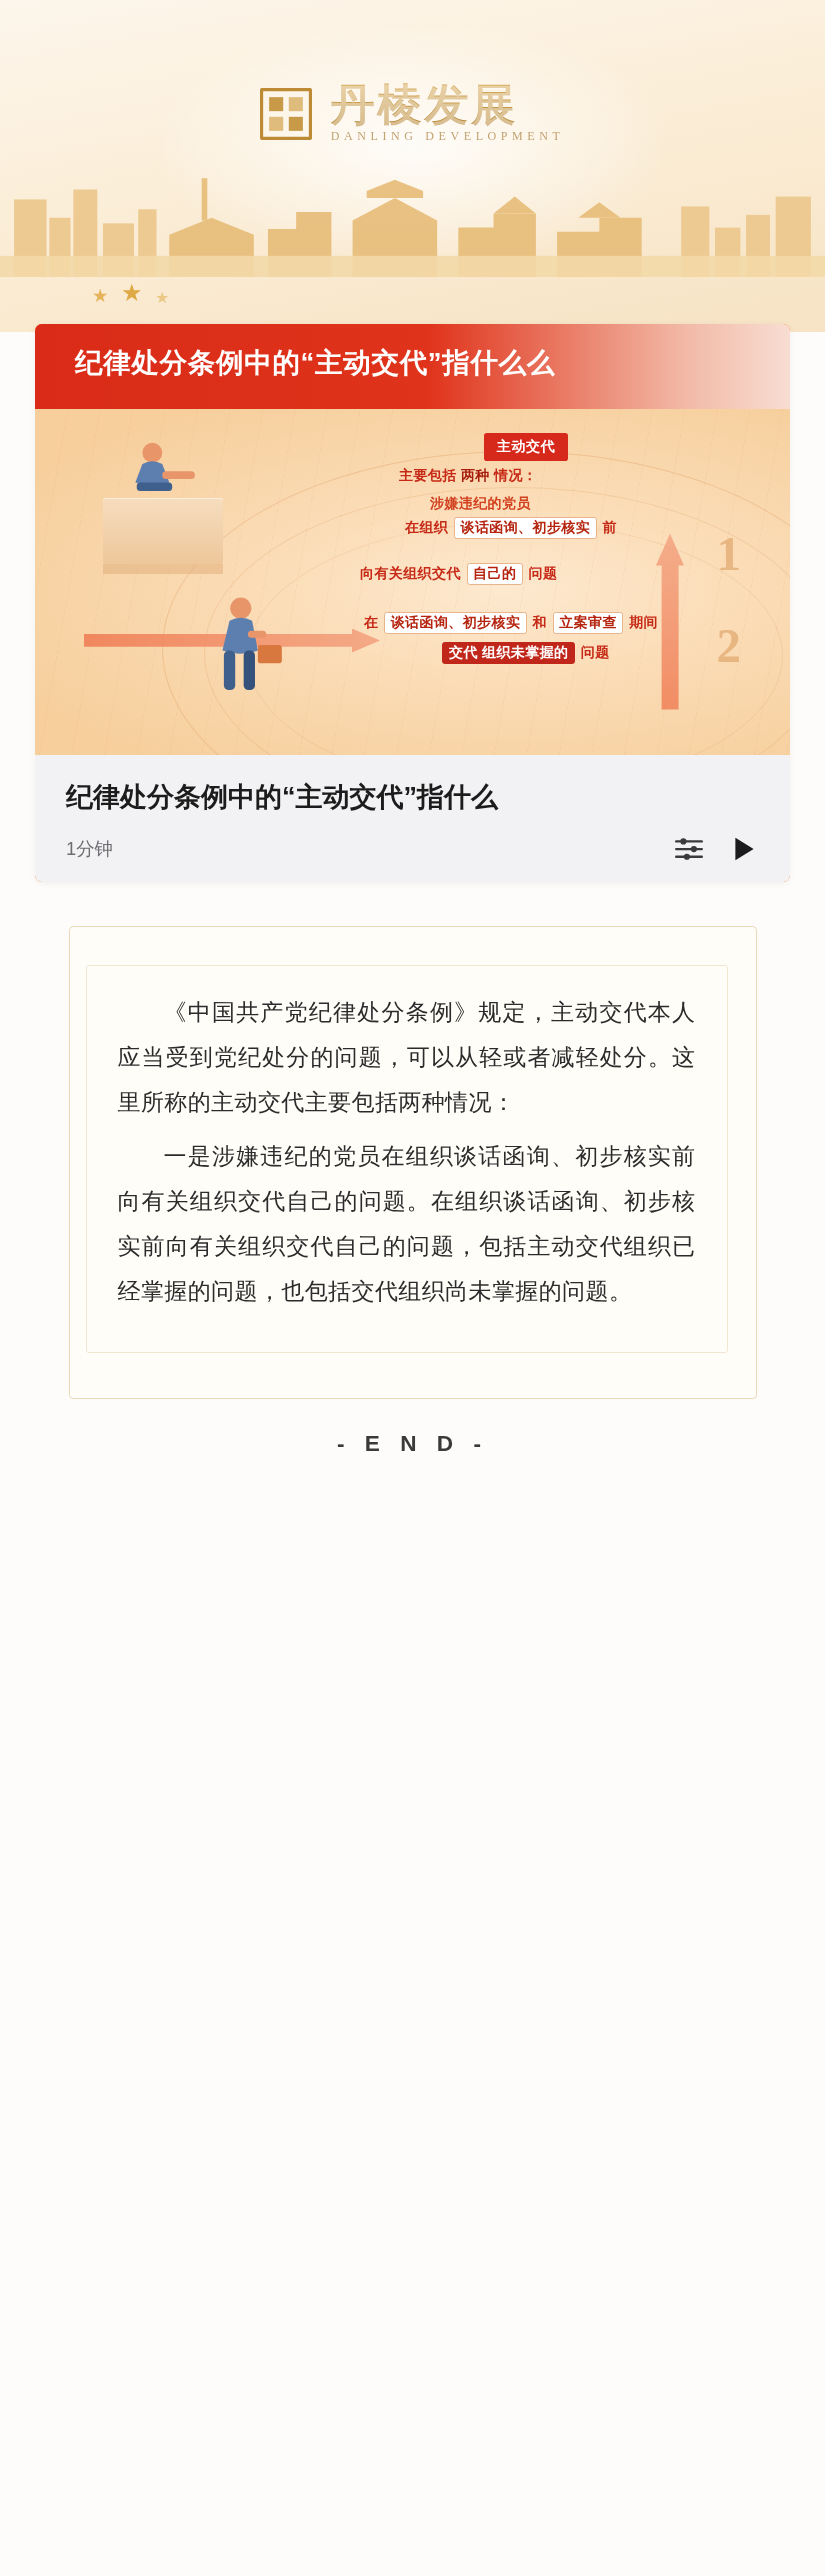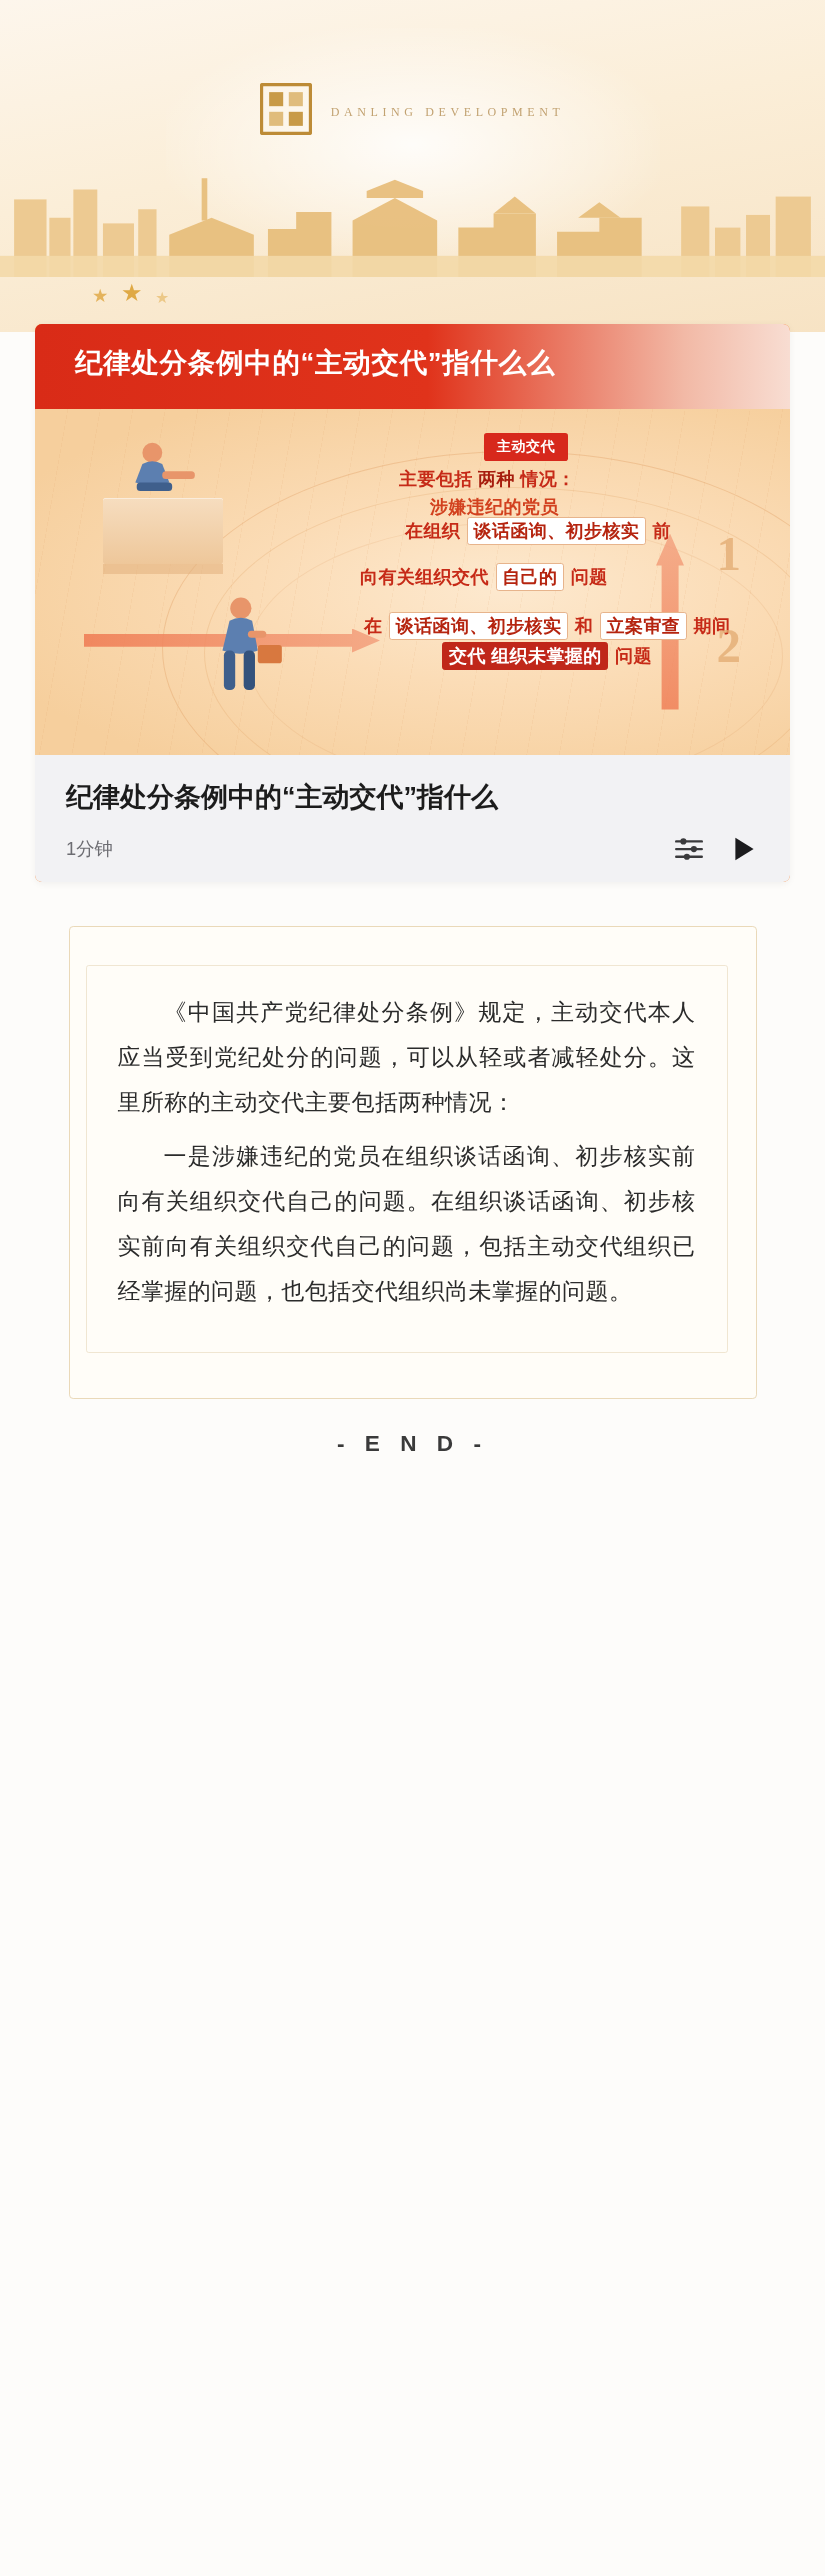--- a/index.html
+++ b/index.html
@@ -56,21 +56,21 @@
     letter-spacing: 2.8px;
     font-weight: bold;
     color: #b98a3c;
     background: linear-gradient(180deg, #d9ae60 0%, #b3832f 100%);
     -webkit-background-clip: text;
     background-clip: text;
     color: transparent;
     text-shadow: 0 0.7px 0 rgba(255,255,255,0.45);
   }
   .logo-sub {
-    margin-top: 6px;
+    margin-top: 0;
     font-family: "Liberation Serif", serif;
     font-size: 12px;
     letter-spacing: 4.6px;
     color: #c2a271;
     text-align: center;
   }
 
   
   .skyline {
     position: absolute;
@@ -150,21 +150,21 @@
     color: #fff;
     font-size: 14px;
     font-weight: bold;
     padding: 5px 12.7px;
     border-radius: 2.8px;
     letter-spacing: 0.7px;
   }
   .thumb-line {
     position: absolute;
     color: #c62a17;
-    font-size: 18px;
+    font-size: 14px;
     font-weight: bold;
     white-space: nowrap;
     letter-spacing: 0.4px;
   }
   .thumb-line .b { color: #a71d0d; }
   .l1 { left: 364px; top: 58px; }
   .l2 { left: 395px; top: 86px; color:#d2411f; }
   .l3 { left: 370px; top: 108px; }
   .l4 { left: 325px; top: 154px; }
   .l5 { left: 329px; top: 203px; }
@@ -345,20 +345,21 @@
       <div class="logo-mark">
         <svg viewBox="0 0 74 74" aria-hidden="true">
           <rect x="2" y="2" width="70" height="70" rx="3" fill="none" stroke="#bd8b36" stroke-width="5"></rect>
           <rect x="13" y="13" width="20" height="20" fill="#c89a47"></rect>
           <rect x="41" y="13" width="20" height="20" fill="#e0bc7c"></rect>
           <rect x="13" y="41" width="20" height="20" fill="#e0bc7c"></rect>
           <rect x="41" y="41" width="20" height="20" fill="#c89a47"></rect>
         </svg>
       </div>
       <div class="logo-text">
+        <div class="logo-title">丹棱发展</div>
         <div class="logo-sub">DANLING DEVELOPMENT</div>
       </div>
     </div>
 
     <div class="stars">
       <span class="star s1">★</span>
       <span class="star s2">★</span>
       <span class="star s3">★</span>
     </div>
   </div>

